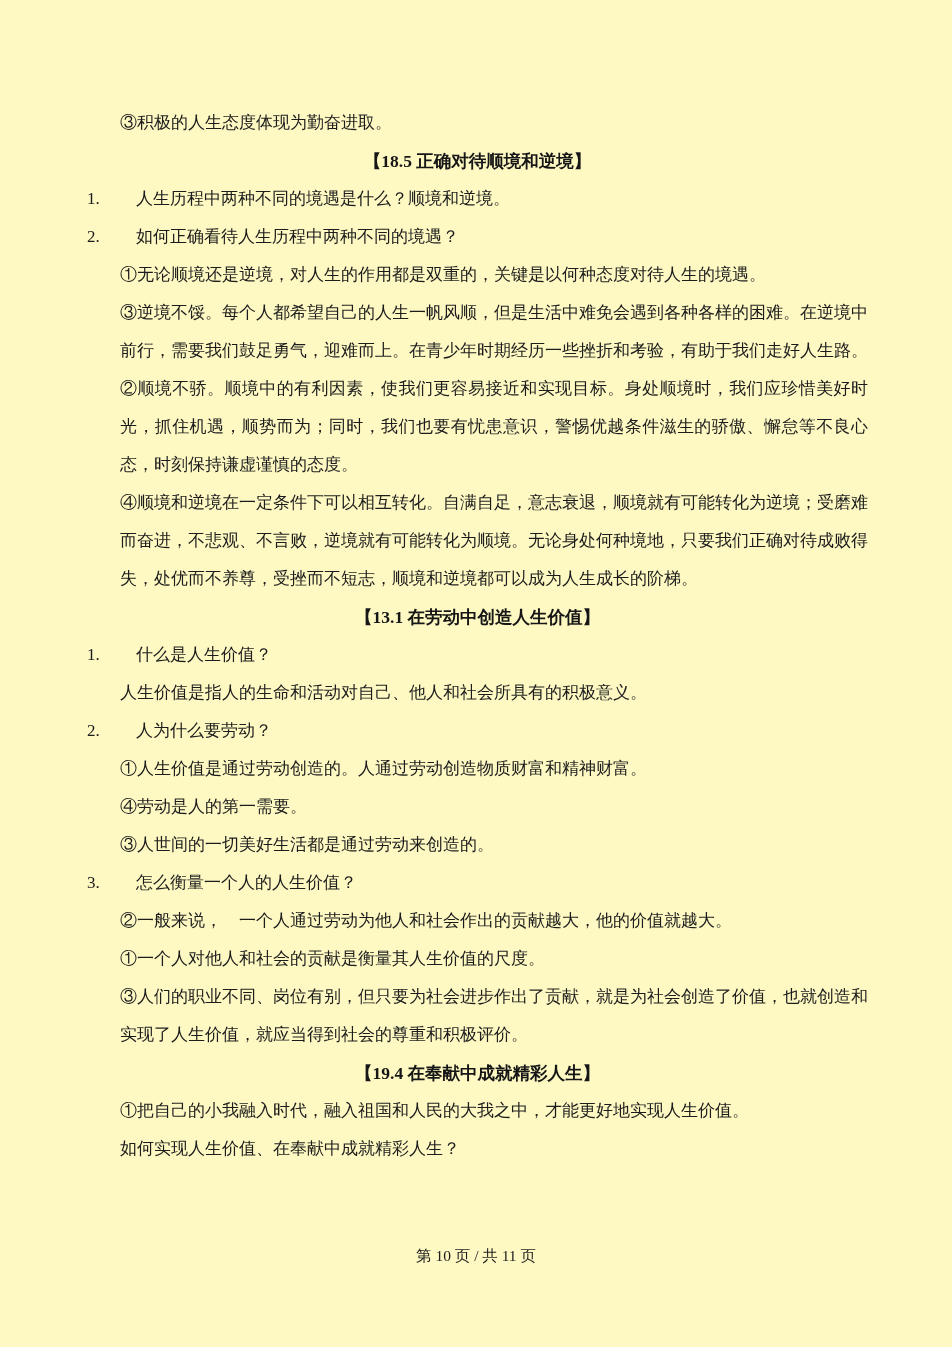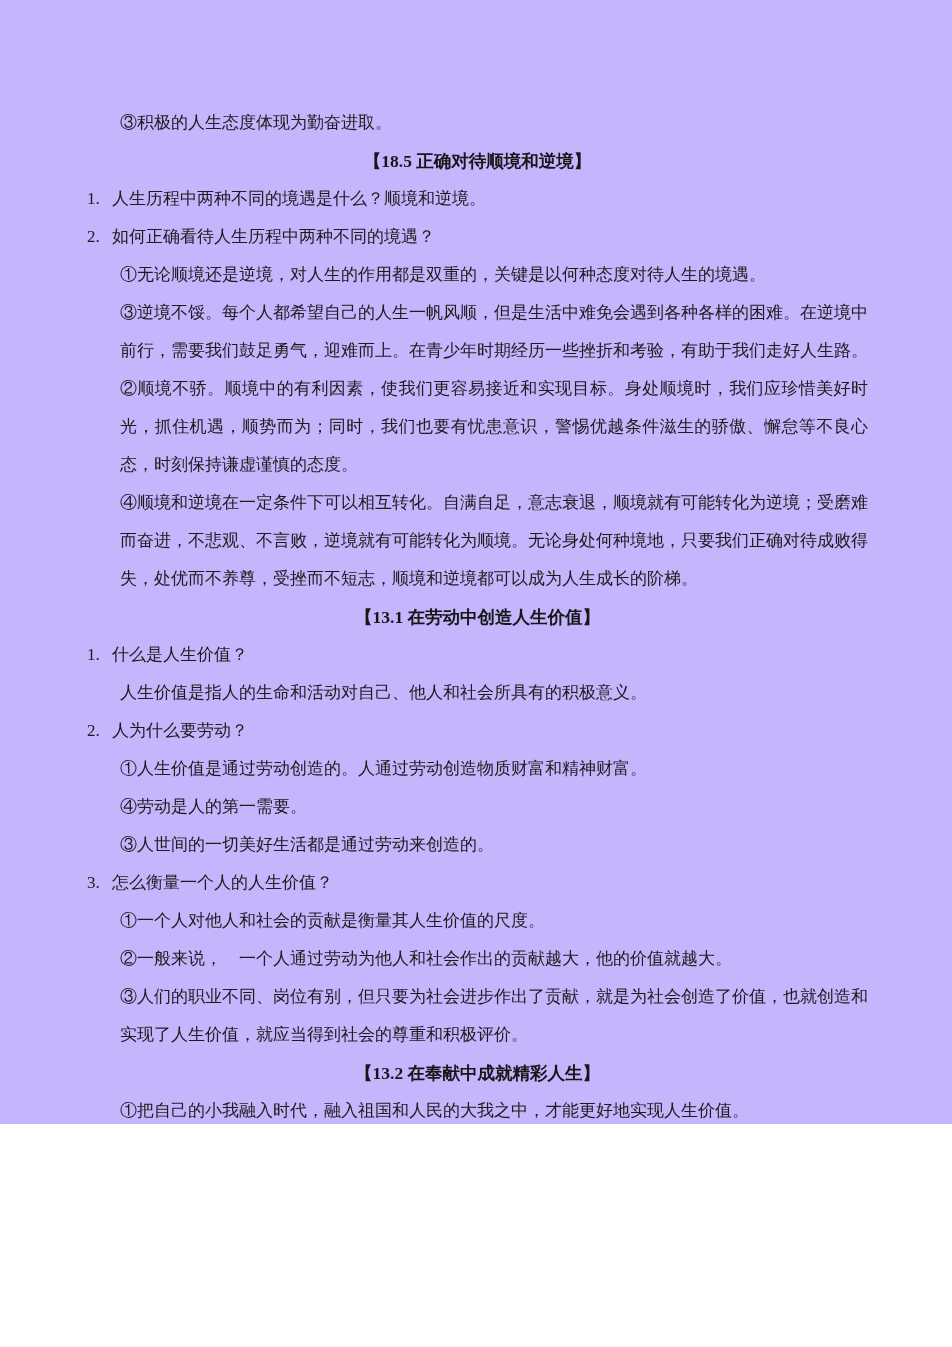--- a/index.html
+++ b/index.html
@@ -1,21 +1,21 @@
 <!DOCTYPE html>
 <html><head>
 <meta charset="utf-8">
 <style>
   * { margin: 0; padding: 0; box-sizing: border-box; }
   html, body { background: #ffffff; }
   .page {
     position: relative;
     width: 952px;
-    height: 1124px;
-    background: #c4b5fd;
+    height: 1347px;
+    background: #fef9c3;
     overflow: hidden;
     font-family: "Liberation Serif", "DejaVu Serif", serif;
     color: #1c1c1c;
     font-size: 17px;
     line-height: 38px;
   }
   .content {
     position: absolute;
     top: 104px;
     left: 87px;
@@ -23,21 +23,21 @@
   }
   .heading {
     font-weight: bold;
     text-align: center;
     color: #161616;
     font-size: 17.5px;
     line-height: 38px;
   }
   .numbered { display: flex; }
   .numbered .marker { flex: 0 0 25px; }
-  .numbered .ntext { flex: 1 1 auto; }
+  .numbered .ntext { flex: 1 1 auto; margin-left: 24px; }
   .sub {
     padding-left: 33px;
     text-align: justify;
     text-justify: inter-character;
   }
   .footer {
     position: absolute;
     left: 0;
     right: 0;
     top: 1243px;
@@ -88,24 +88,25 @@
 
     <p class="sub">①人生价值是通过劳动创造的。人通过劳动创造物质财富和精神财富。</p>
     <p class="sub">④劳动是人的第一需要。</p>
     <p class="sub">③人世间的一切美好生活都是通过劳动来创造的。</p>
 
     <div class="numbered">
       <span class="marker">3.</span>
       <span class="ntext">怎么衡量一个人的人生价值？</span>
     </div>
 
+    <p class="sub">②一般来说，　一个人通过劳动为他人和社会作出的贡献越大，他的价值就越大。</p>
     <p class="sub">①一个人对他人和社会的贡献是衡量其人生价值的尺度。</p>
-    <p class="sub">②一般来说，　一个人通过劳动为他人和社会作出的贡献越大，他的价值就越大。</p>
     <p class="sub">③人们的职业不同、岗位有别，但只要为社会进步作出了贡献，就是为社会创造了价值，也就创造和实现了人生价值，就应当得到社会的尊重和积极评价。</p>
 
-    <h2 class="heading">【13.2 在奉献中成就精彩人生】</h2>
+    <h2 class="heading">【19.4 在奉献中成就精彩人生】</h2>
 
     <p class="sub">①把自己的小我融入时代，融入祖国和人民的大我之中，才能更好地实现人生价值。</p>
     <p class="sub">如何实现人生价值、在奉献中成就精彩人生？</p>
 
   </div>
 
+  <div class="footer">第 10 页 / 共 11 页</div>
 </div>
 
 </body></html>

